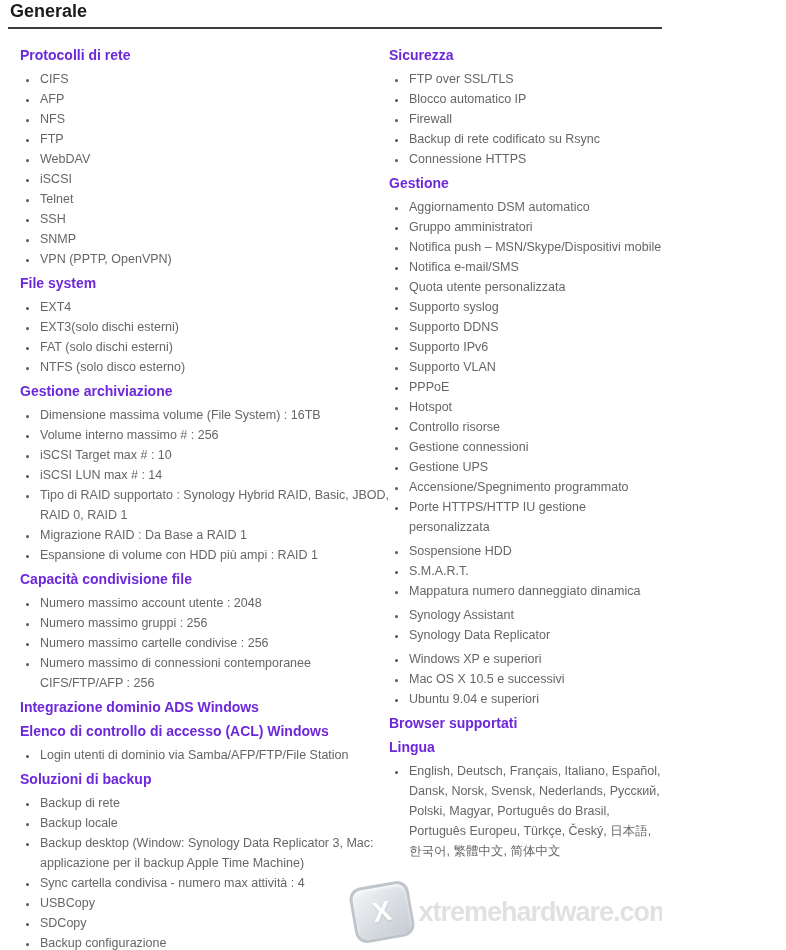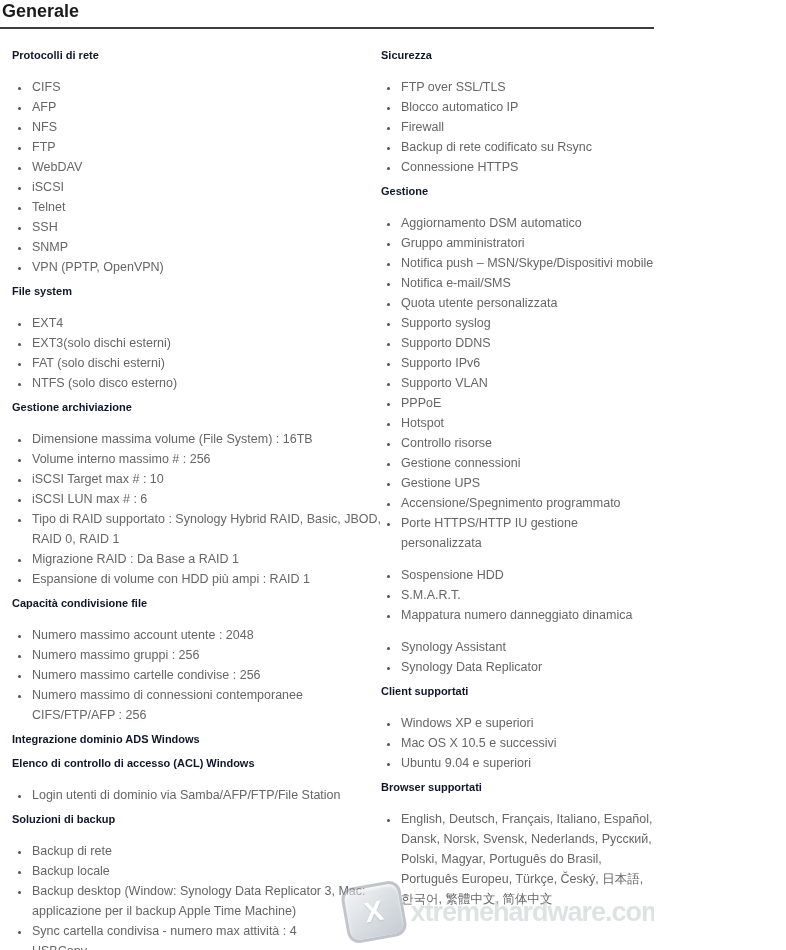--- a/index.html
+++ b/index.html
@@ -3,48 +3,49 @@
 <meta charset="utf-8">
 <style>
   html, body { margin: 0; padding: 0; background: #ffffff; }
   .page {
     position: relative;
     width: 654px;
     height: 950px;
     overflow: hidden;
     background: #ffffff;
     font-family: "Liberation Sans", sans-serif;
+    padding-left: 8px;
   }
   .page-title {
     font-size: 18px;
     font-weight: bold;
     color: #1b1b1b;
     margin: 0;
     padding: 1px 0 5px 2px;
     border-bottom: 2px solid #3d3d3d;
     letter-spacing: 0;
   }
   .columns {
     display: flex;
     align-items: flex-start;
     padding: 12px 0 0 12px;
   }
   .col { min-width: 0; }
   .col-left  { flex: 0 0 369px; width: 369px; }
   .col-right { flex: 1 1 auto; }
   .col h3 {
-    font-size: 11px;
-    font-weight: bold;
-    color: #0f172a;
+    font-size: 14px;
+    font-weight: bold;
+    color: #6d28d9;
     line-height: 20px;
     margin: 4px 4px 0 0;
   }
   .col ul {
     list-style: disc outside;
-    margin: 12px 0 0 0;
+    margin: 4px 0 0 0;
     padding: 0 0 0 19px;
   }
   .col li {
     font-size: 12.5px;
     color: #666666;
     line-height: 20px;
     padding-left: 1px;
   }
   .col li::marker { color: #555555; font-size: 11px; }
 
@@ -113,21 +114,21 @@
           <li>EXT4</li>
           <li>EXT3(solo dischi esterni)</li>
           <li>FAT (solo dischi esterni)</li>
           <li>NTFS (solo disco esterno)</li>
         </ul>
         <h3>Gestione archiviazione</h3>
         <ul>
           <li>Dimensione massima volume (File System) : 16TB</li>
           <li>Volume interno massimo # : 256</li>
           <li>iSCSI Target max # : 10</li>
-          <li>iSCSI LUN max # : 6</li>
+          <li>iSCSI LUN max # : 14</li>
           <li>Tipo di RAID supportato : Synology Hybrid RAID, Basic, JBOD, RAID 0, RAID 1</li>
           <li>Migrazione RAID : Da Base a RAID 1</li>
           <li>Espansione di volume con HDD più ampi : RAID 1</li>
         </ul>
         <h3>Capacità condivisione file</h3>
         <ul>
           <li>Numero massimo account utente : 2048</li>
           <li>Numero massimo gruppi : 256</li>
           <li>Numero massimo cartelle condivise : 256</li>
           <li>Numero massimo di connessioni contemporanee CIFS/FTP/AFP : 256</li>
@@ -178,27 +179,27 @@
         </ul>
         <ul>
           <li>Sospensione HDD</li>
           <li>S.M.A.R.T.</li>
           <li>Mappatura numero danneggiato dinamica</li>
         </ul>
         <ul>
           <li>Synology Assistant</li>
           <li>Synology Data Replicator</li>
         </ul>
-        <h3>Client supportati</h3>
         <ul>
           <li>Windows XP e superiori</li>
           <li>Mac OS X 10.5 e successivi</li>
           <li>Ubuntu 9.04 e superiori</li>
         </ul>
         <h3>Browser supportati</h3>
+        <h3>Lingua</h3>
         <ul>
           <li>English, Deutsch, Français, Italiano, Español, Dansk, Norsk, Svensk, Nederlands, Русский, Polski, Magyar, Português do Brasil, Português Europeu, Türkçe, Český, 日本語, 한국어, 繁體中文, 简体中文</li>
         </ul>
       </div>
   </div>
 
   <div class="watermark">
     <div class="wm-icon">
       <span class="wm-x">X</span>
     </div>

